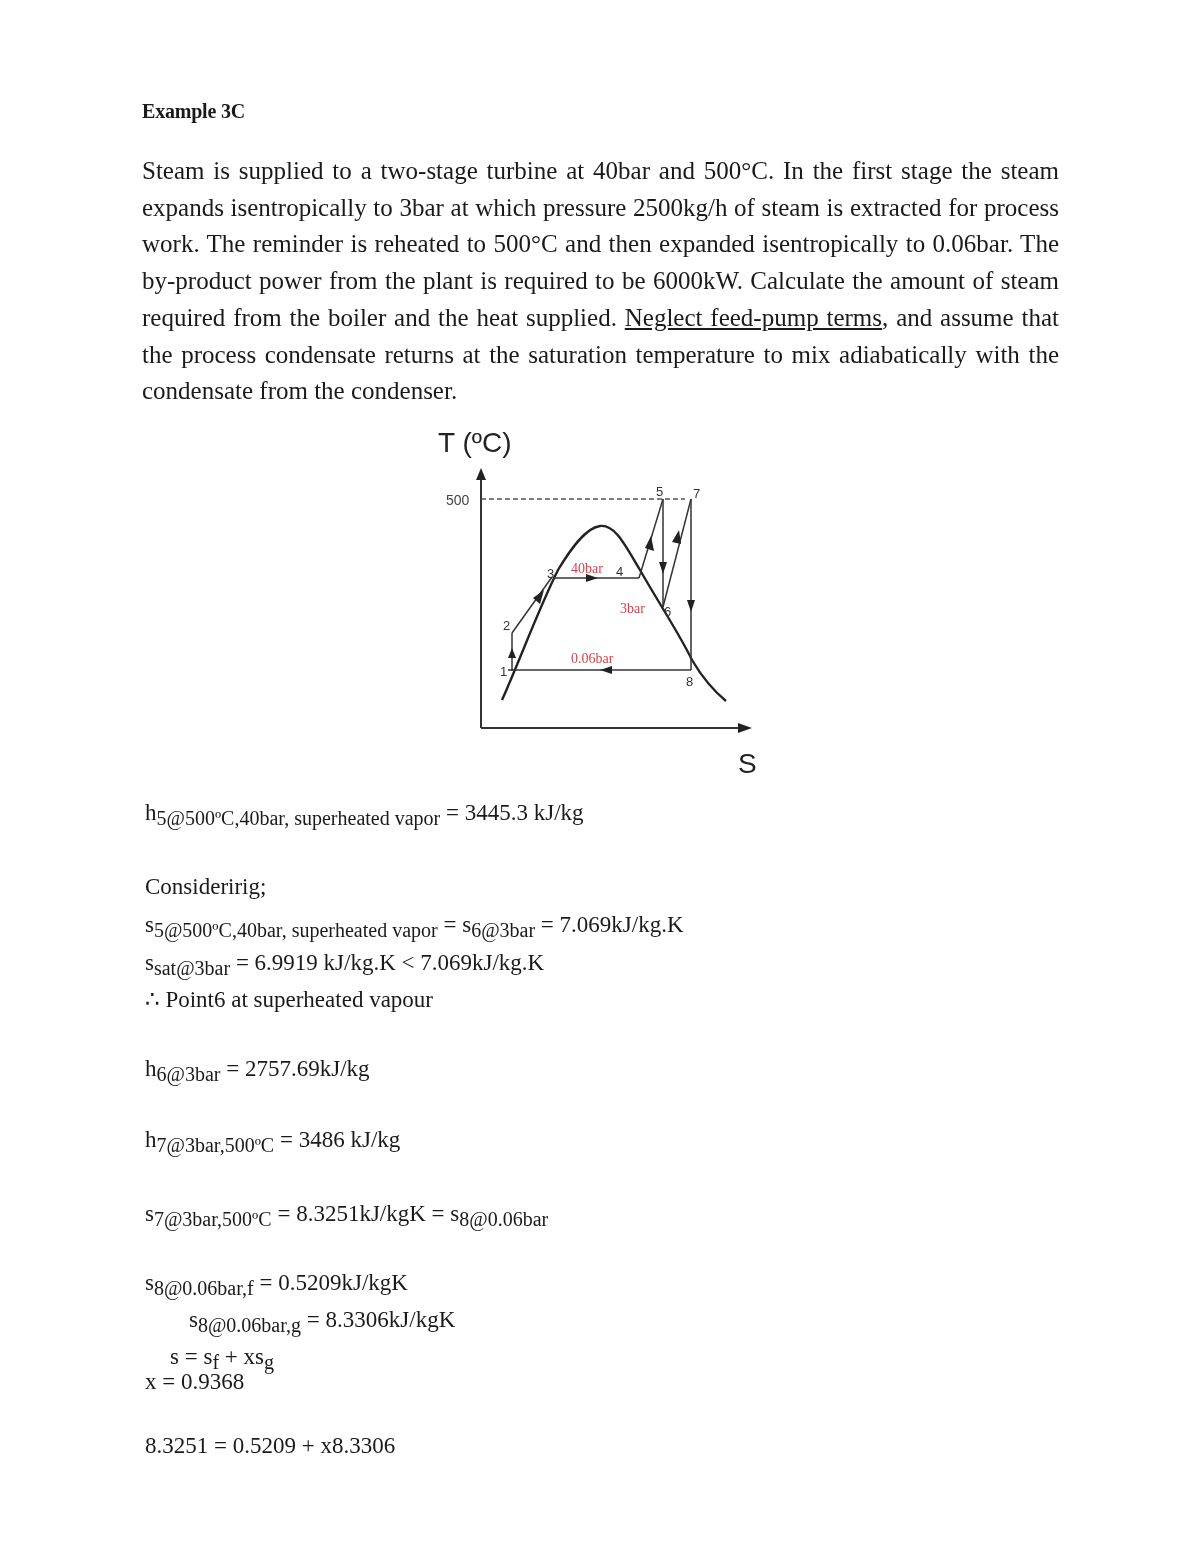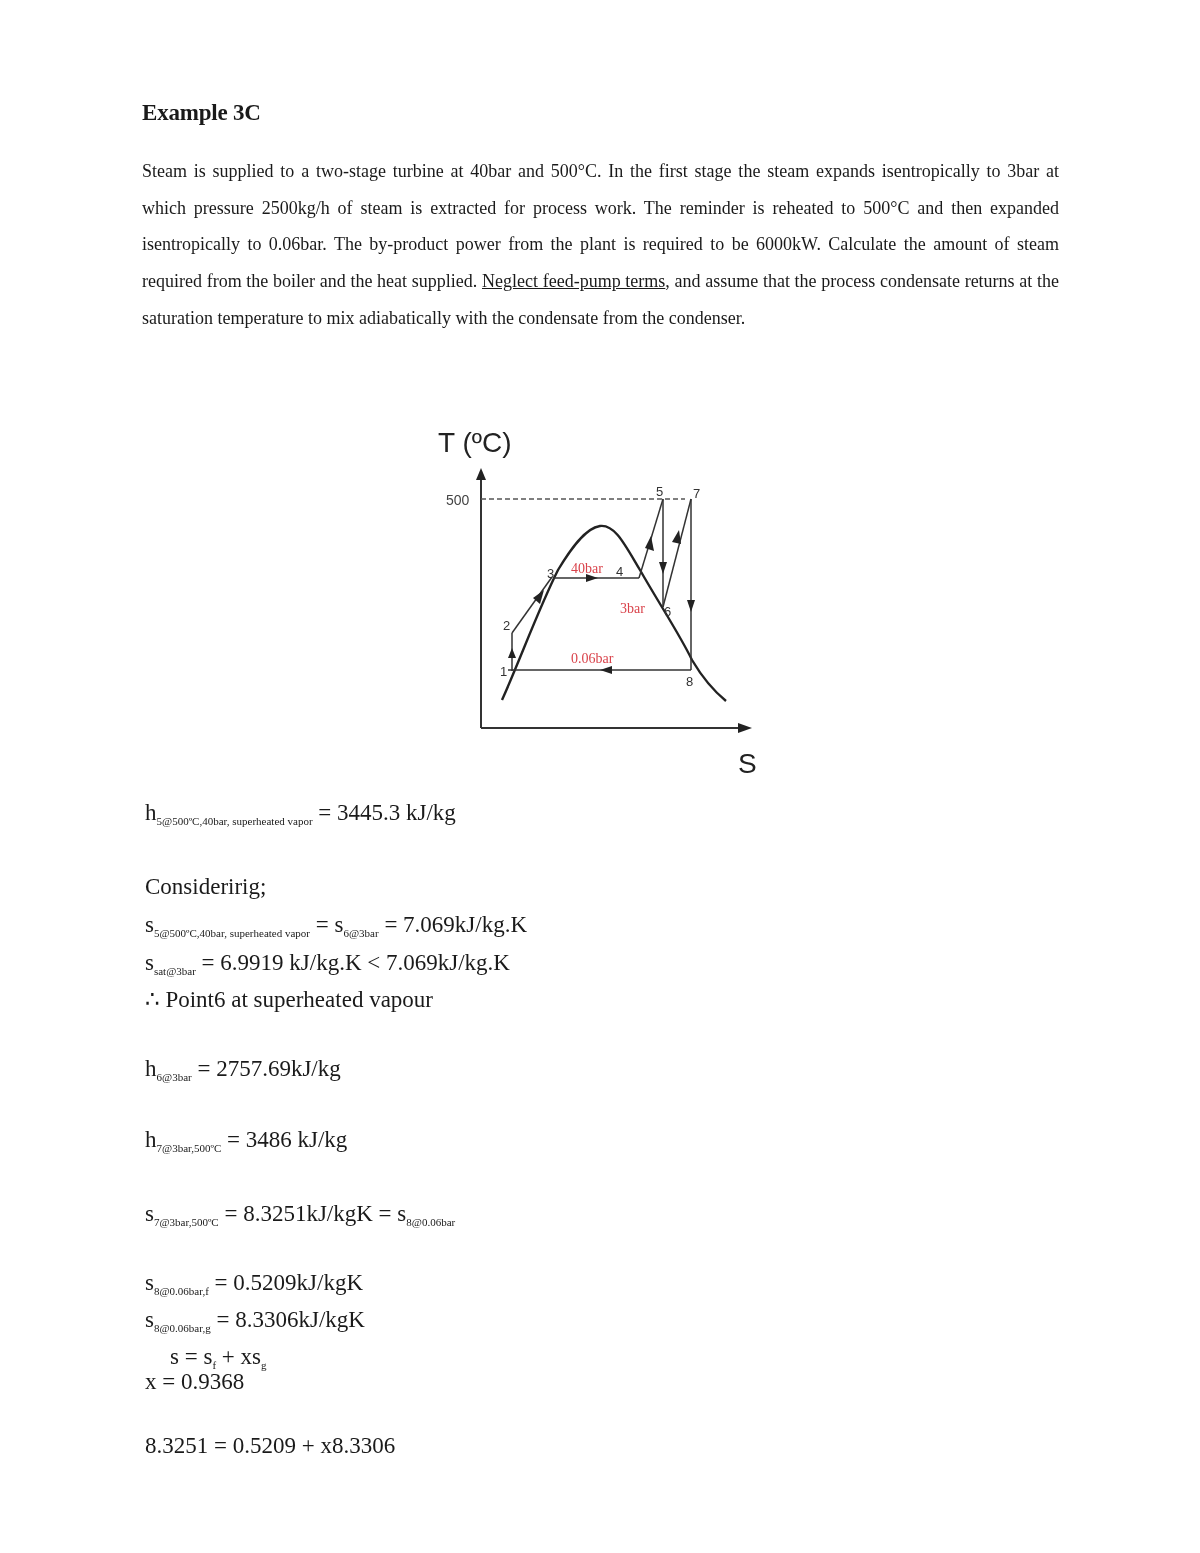--- a/index.html
+++ b/index.html
@@ -1,25 +1,25 @@
 <!DOCTYPE html>
 <html><head>
 <meta charset="utf-8">
 <style>
   html, body { margin: 0; padding: 0; background: #ffffff; }
   body { width: 1200px; height: 1553px; position: relative; overflow: hidden; color: #1a1a1a; }
 
-  #heading { position: absolute; left: 142px; top: 100px; font-family: "Liberation Serif", serif; font-size: 23px; font-weight: bold; letter-spacing: -0.2px; }
-  #problem { position: absolute; left: 142px; top: 153px; width: 917px; font-family: "Liberation Serif", serif; font-size: 18px; line-height: 36.7px; text-align: justify; }
+  #heading { position: absolute; left: 142px; top: 100px; font-family: "Liberation Serif", serif; font-size: 20px; font-weight: bold; letter-spacing: -0.2px; }
+  #problem { position: absolute; left: 142px; top: 153px; width: 917px; font-family: "Liberation Serif", serif; font-size: 25px; line-height: 36.7px; text-align: justify; }
   #problem .u { text-decoration: underline; }
 
   #diagram { position: absolute; left: 420px; top: 420px; width: 360px; height: 370px; }
 
   .eq { position: absolute; left: 145px; font-family: "Liberation Serif", serif; font-size: 23px; white-space: nowrap; }
-  .eq sub { font-size: 11px; vertical-align: -5px; }
+  .eq sub { font-size: 20px; vertical-align: -5px; }
 </style>
 </head>
 <body>
 
 <div id="heading">Example 3C</div>
 
 <div id="problem"><span>Steam is supplied to a two-stage turbine at 40bar and 500°C. In the first stage the steam expands isentropically to 3bar at which pressure 2500kg/h of steam is extracted for process work. The reminder is reheated to 500°C and then expanded isentropically to 0.06bar. The by-product power from the plant is required to be 6000kW. Calculate the amount of steam required from the boiler and the heat supplied. </span><span class="u">Neglect feed-pump terms</span><span>, and assume that the process condensate returns at the saturation temperature to mix adiabatically with the condensate from the condenser.</span></div>
 
 <svg id="diagram" viewBox="0 0 360 370" xmlns="http://www.w3.org/2000/svg">
   <defs>
@@ -97,21 +97,21 @@
 </div>
 
 <div class="eq" style="top:1201px;text-align:center;">
   <span>s</span><sub>7@3bar,500ºC</sub><span> = 8.3251kJ/kgK = s</span><sub>8@0.06bar</sub>
 </div>
 
 <div class="eq" style="top:1270px;">
   <span>s</span><sub>8@0.06bar,f</sub><span> = 0.5209kJ/kgK</span>
 </div>
 
-<div class="eq" style="top:1307px;">
+<div class="eq" style="top:1307px;margin-left:44px;">
   <span>s</span><sub>8@0.06bar,g</sub><span> = 8.3306kJ/kgK</span>
 </div>
 
 <div class="eq" style="top:1344px;margin-left:25px;">
   <span>s = s</span><sub>f</sub><span> + xs</span><sub>g</sub>
 </div>
 
 <div class="eq" style="top:1385px;margin-top:48px;">8.3251 = 0.5209 + x8.3306</div>
 
 <div class="eq" style="top:1369px;">x = 0.9368</div>

